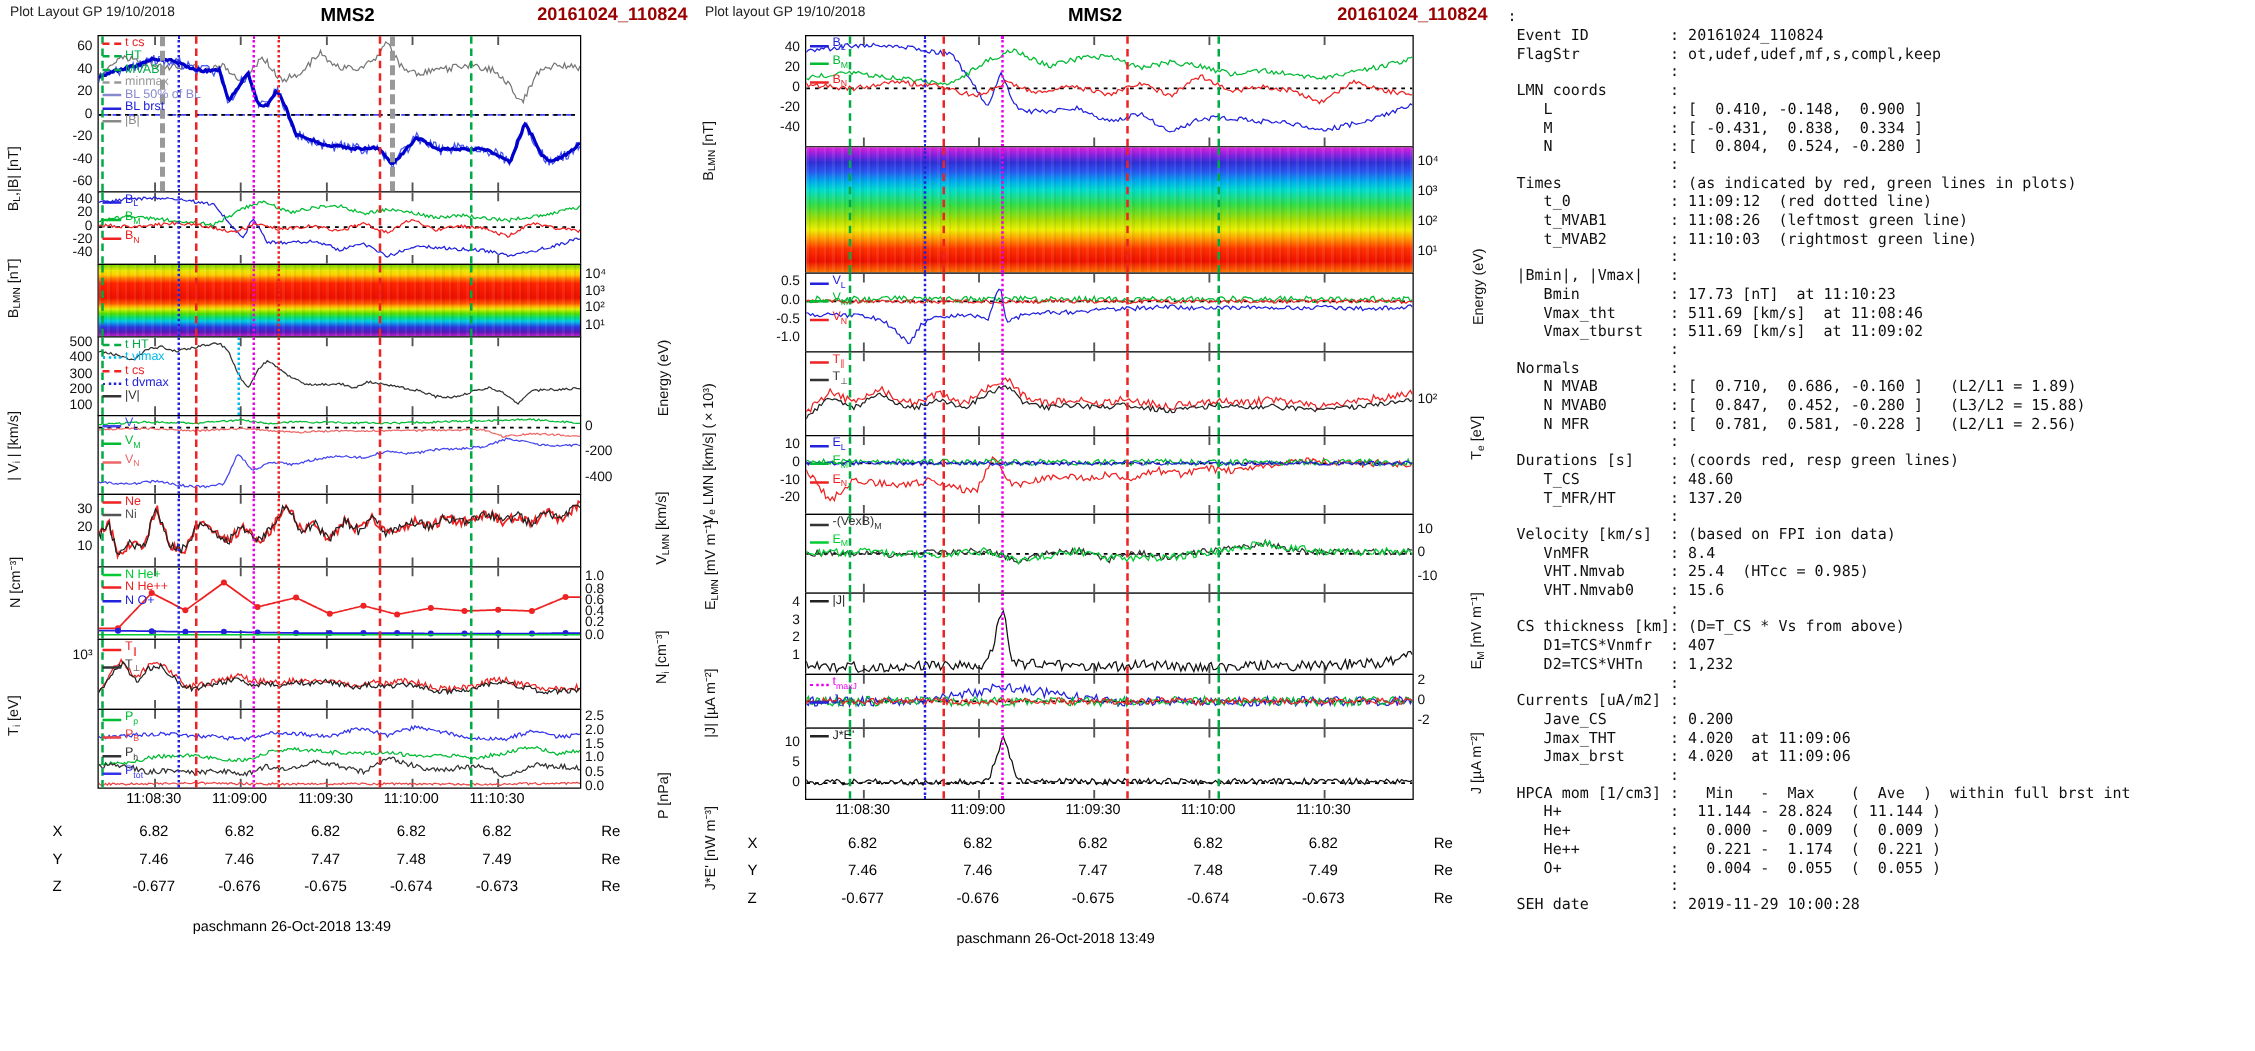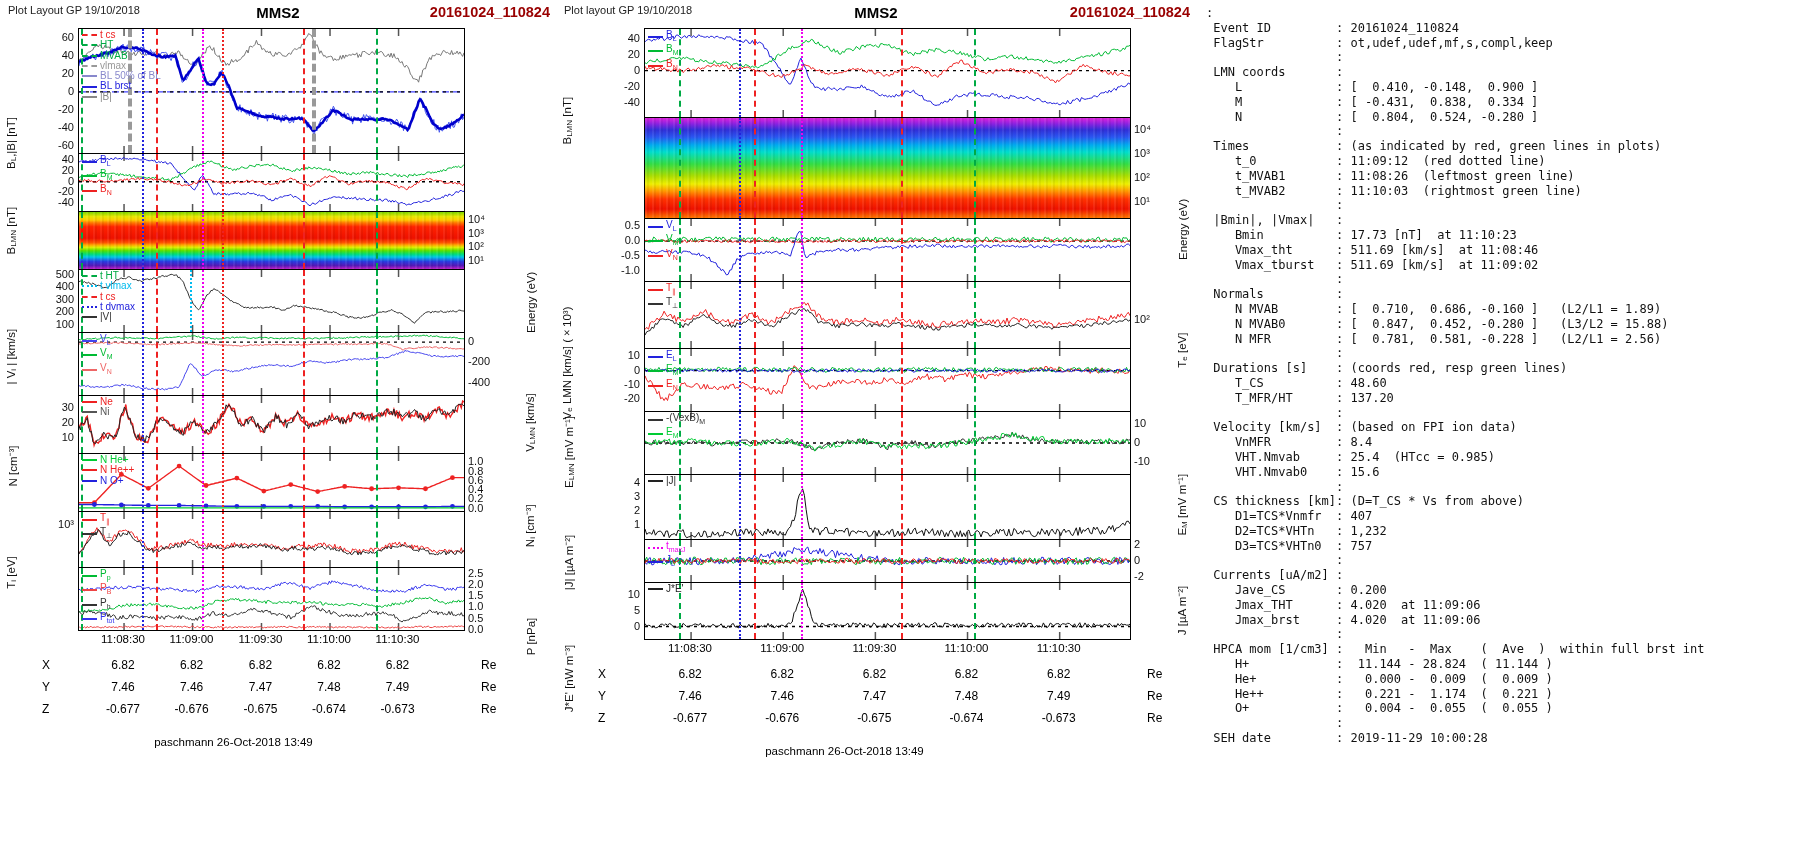--- a/index.html
+++ b/index.html
@@ -97,21 +97,21 @@
             <div class="litem">
               <span class="lmark" style="border-top: 2px dashed rgb(0, 170, 68);"></span>
               <span style="color: rgb(0, 170, 68);">HT</span>
             </div>
             <div class="litem">
               <span class="lmark" style="border-top: 2px dashed rgb(0, 170, 68);"></span>
               <span style="color: rgb(0, 170, 68);">MVAB</span>
             </div>
             <div class="litem">
               <span class="lmark" style="border-top: 2px dashed rgb(153, 153, 153);"></span>
-              <span style="color: rgb(153, 153, 153);">vlmax</span>
+              <span style="color: rgb(153, 153, 153);">minmax</span>
             </div>
             <div class="litem">
               <span class="lmark" style="border-top: 2px solid rgb(136, 136, 204);"></span>
               <span style="color: rgb(136, 136, 204);">BL 50% of BL</span>
             </div>
             <div class="litem">
               <span class="lmark" style="border-top: 2px solid rgb(34, 34, 221);"></span>
               <span style="color: rgb(34, 34, 221);">BL brst</span>
             </div>
             <div class="litem">
@@ -990,21 +990,20 @@
     <div class="iline">    T_MFR/HT      : 137.20</div>
     <div class="iline">                  :</div>
     <div class="iline"> Velocity [km/s]  : (based on FPI ion data)</div>
     <div class="iline">    VnMFR         : 8.4</div>
     <div class="iline">    VHT.Nmvab     : 25.4  (HTcc = 0.985)</div>
     <div class="iline">    VHT.Nmvab0    : 15.6</div>
     <div class="iline">                  :</div>
     <div class="iline"> CS thickness [km]: (D=T_CS * Vs from above)</div>
     <div class="iline">    D1=TCS*Vnmfr  : 407</div>
     <div class="iline">    D2=TCS*VHTn   : 1,232</div>
-    <div class="iline">    D3=TCS*VHTn0  : 757</div>
     <div class="iline">                  :</div>
     <div class="iline"> Currents [uA/m2] :</div>
     <div class="iline">    Jave_CS       : 0.200</div>
     <div class="iline">    Jmax_THT      : 4.020  at 11:09:06</div>
     <div class="iline">    Jmax_brst     : 4.020  at 11:09:06</div>
     <div class="iline">                  :</div>
     <div class="iline"> HPCA mom [1/cm3] :   Min   -  Max    (  Ave  )  within full brst int</div>
     <div class="iline">    H+            :  11.144 - 28.824  ( 11.144 )</div>
     <div class="iline">    He+           :   0.000 -  0.009  (  0.009 )</div>
     <div class="iline">    He++          :   0.221 -  1.174  (  0.221 )</div>

